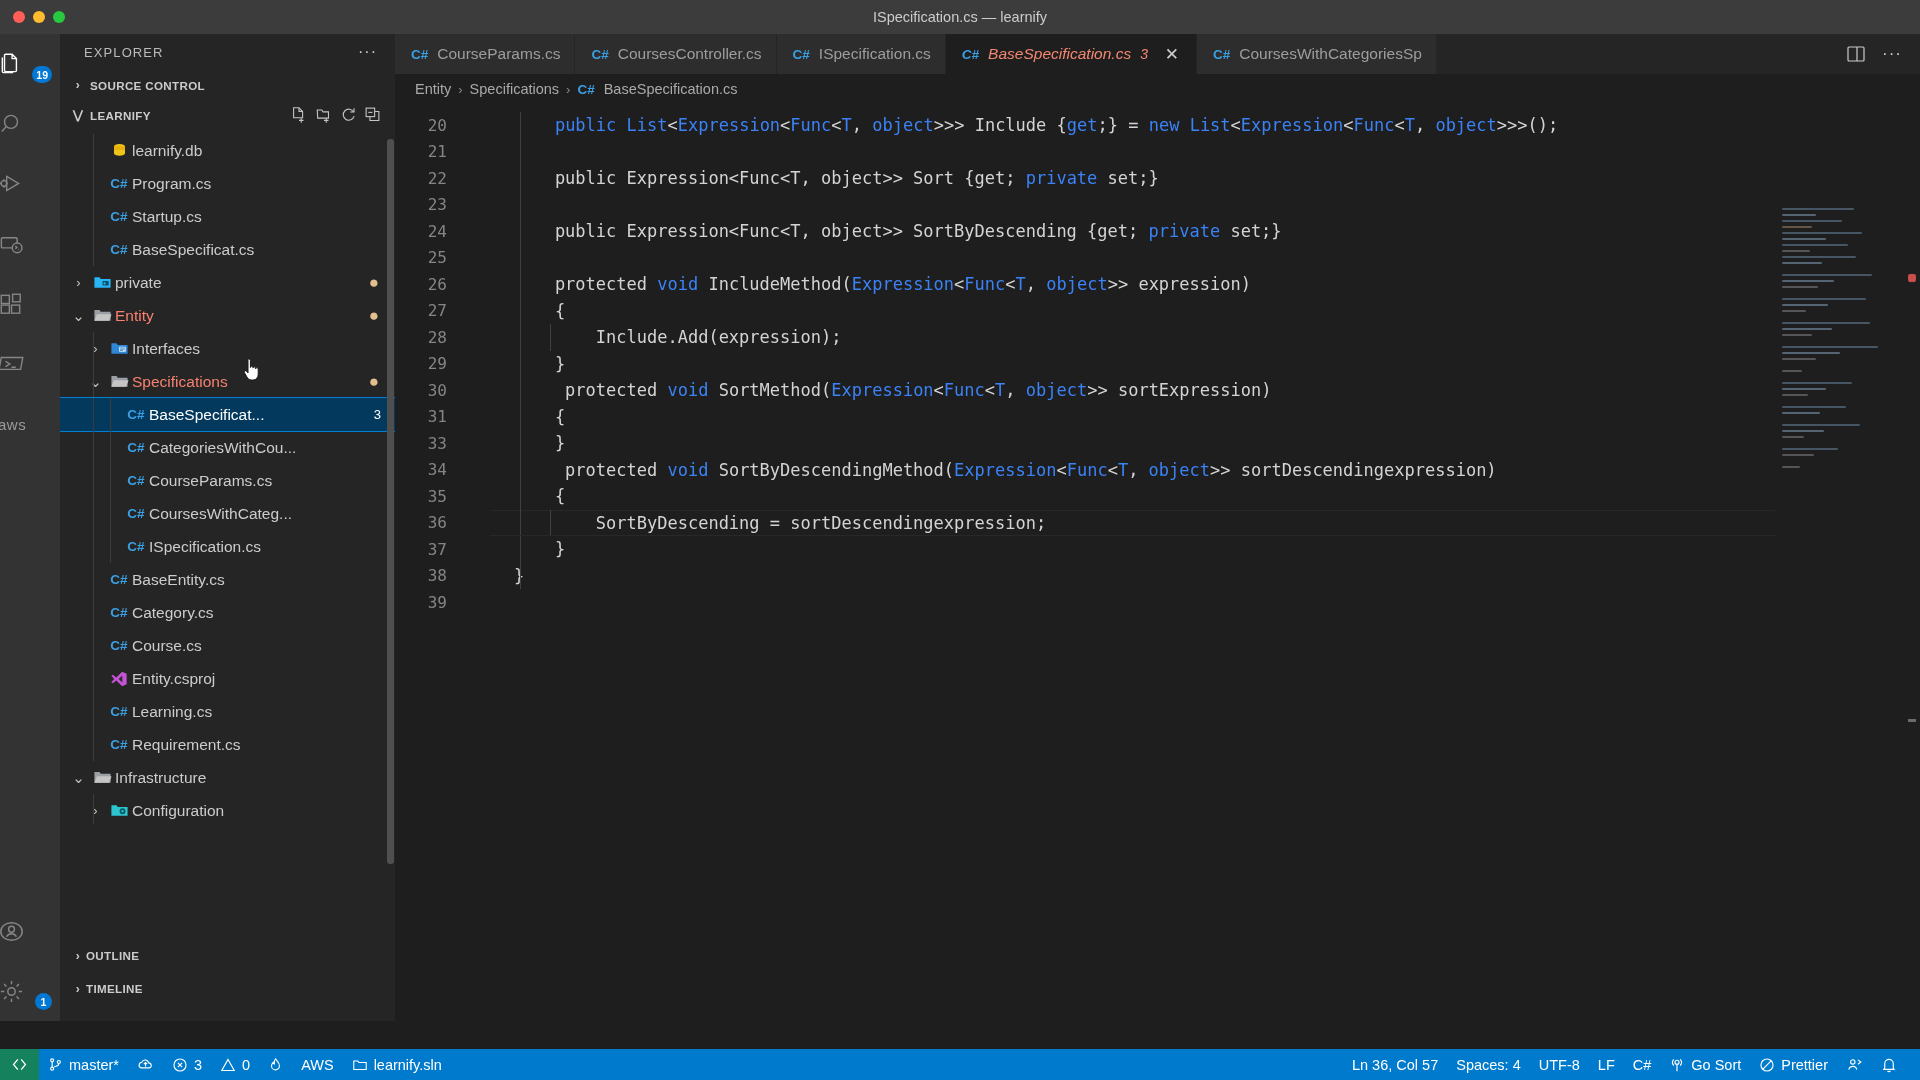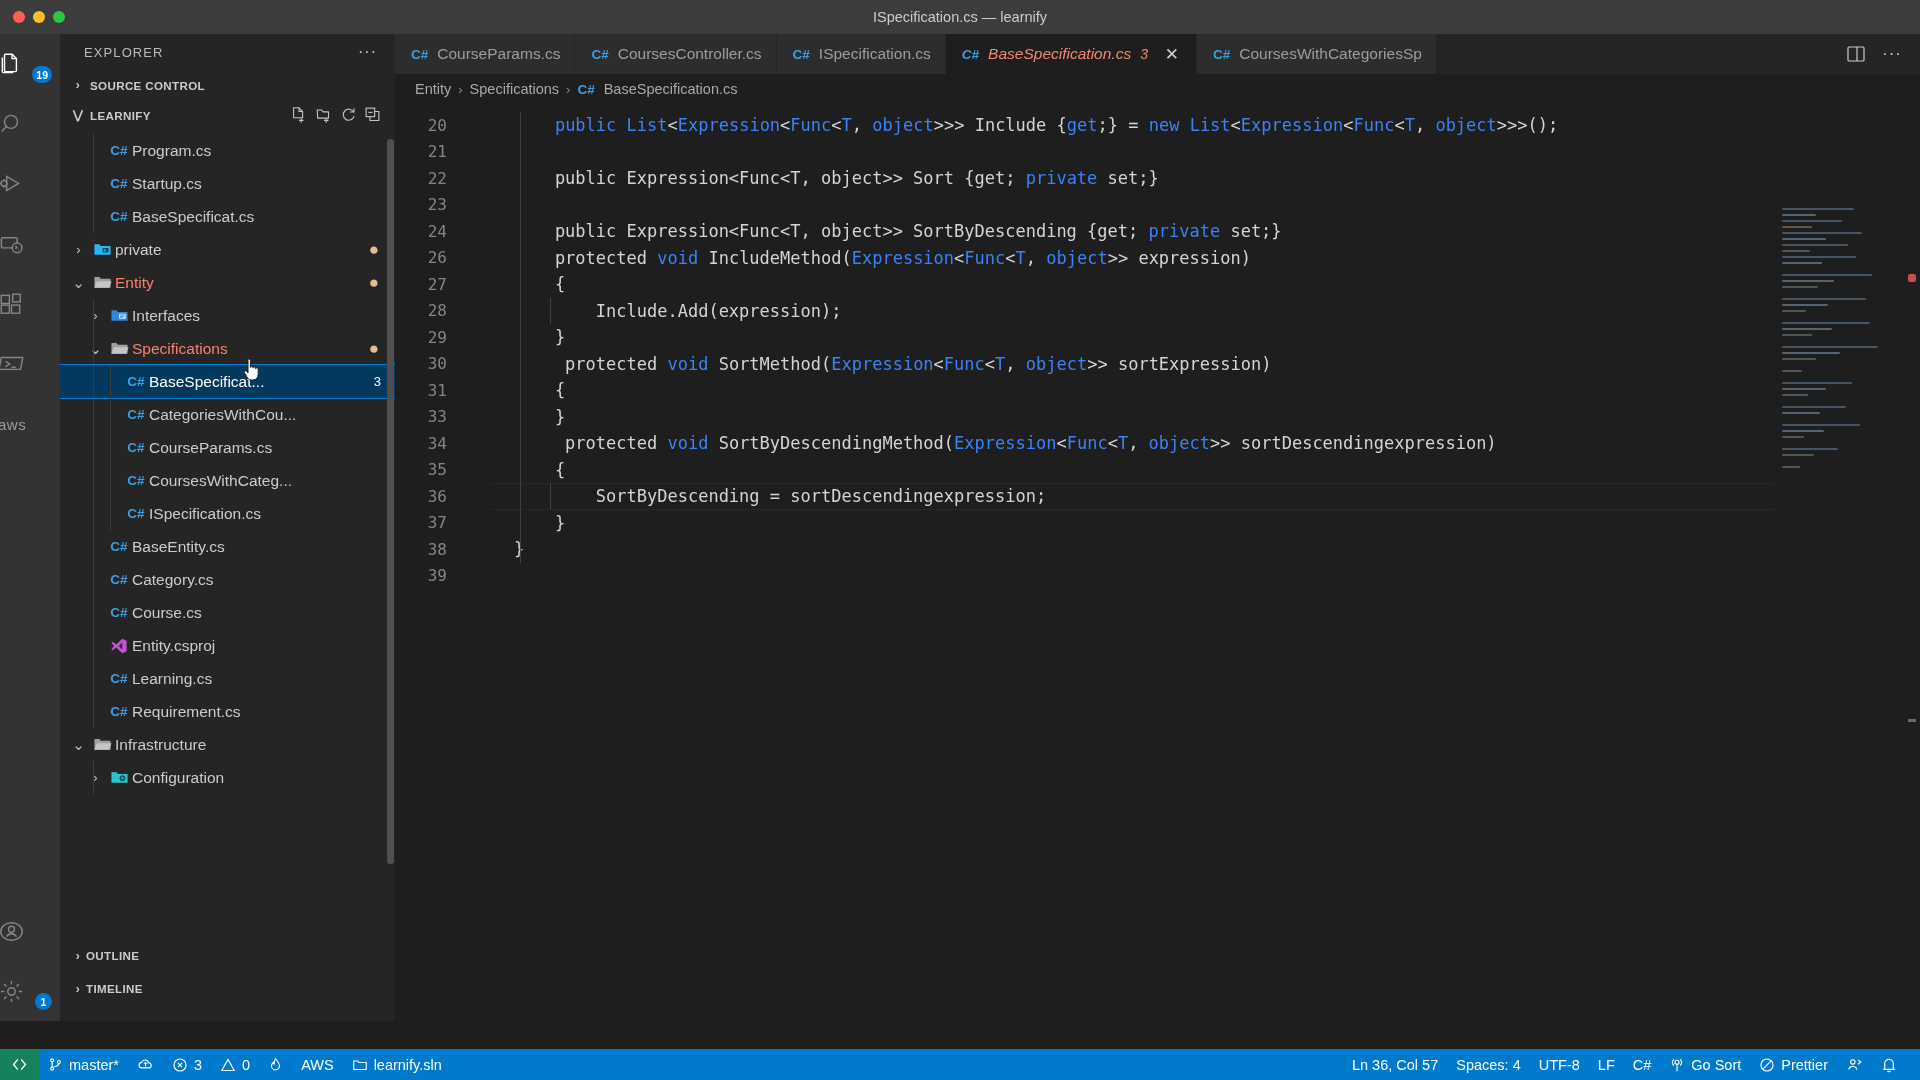--- a/index.html
+++ b/index.html
@@ -245,20 +245,33 @@
       </svg>
     </span>
   </div>
 
   <div id="tree">
       <div class="row">
         <span class="guide" style="left: 33px;"></span>
         <span style="flex: 0 0 25px;"></span>
         <span class="twisty" style="font-size: 13px;"></span>
         <span class="ico">
+          <svg width="17" height="17" viewBox="0 0 20 20">
+            <ellipse cx="10" cy="5" rx="6.5" ry="2.6" fill="#f0c419"></ellipse>
+            <path d="M3.5 5v4c0 1.4 2.9 2.6 6.5 2.6s6.5-1.2 6.5-2.6V5" fill="#e8b109"></path>
+            <path d="M3.5 9.5v4c0 1.4 2.9 2.6 6.5 2.6s6.5-1.2 6.5-2.6v-4" fill="#f0c419"></path>
+          </svg>
+        </span>
+        <span class="nm">learnify.db</span>
+      </div>
+      <div class="row">
+        <span class="guide" style="left: 33px;"></span>
+        <span style="flex: 0 0 25px;"></span>
+        <span class="twisty" style="font-size: 13px;"></span>
+        <span class="ico">
           <span class="cs-ic">C#</span>
         </span>
         <span class="nm">Program.cs</span>
       </div>
       <div class="row">
         <span class="guide" style="left: 33px;"></span>
         <span style="flex: 0 0 25px;"></span>
         <span class="twisty" style="font-size: 13px;"></span>
         <span class="ico">
           <span class="cs-ic">C#</span>
@@ -515,20 +528,21 @@
     <span>BaseSpecification.cs</span>
   </div>
 
 <div id="editor">
   <div id="code">
       <div class="ln"><span class="num">20</span><span class="ind"></span><span class="txt"><span class="wh">        </span><span class="kw">public </span><span class="kw">List</span><span class="wh">&lt;</span><span class="kw">Expression</span><span class="wh">&lt;</span><span class="kw">Func</span><span class="wh">&lt;</span><span class="kw">T</span><span class="wh">, </span><span class="kw">object</span><span class="wh">&gt;&gt;&gt; Include {</span><span class="kw">get</span><span class="wh">;} = </span><span class="kw">new </span><span class="kw">List</span><span class="wh">&lt;</span><span class="kw">Expression</span><span class="wh">&lt;</span><span class="kw">Func</span><span class="wh">&lt;</span><span class="kw">T</span><span class="wh">, </span><span class="kw">object</span><span class="wh">&gt;&gt;&gt;();</span></span></div>
       <div class="ln"><span class="num">21</span><span class="ind"></span><span class="txt"></span></div>
       <div class="ln"><span class="num">22</span><span class="ind"></span><span class="txt"><span class="wh">        public Expression&lt;Func&lt;T, object&gt;&gt; Sort {get; </span><span class="kw">private </span><span class="wh">set;}</span></span></div>
       <div class="ln"><span class="num">23</span><span class="ind"></span><span class="txt"></span></div>
       <div class="ln"><span class="num">24</span><span class="ind"></span><span class="txt"><span class="wh">        public Expression&lt;Func&lt;T, object&gt;&gt; SortByDescending {get; </span><span class="kw">private </span><span class="wh">set;}</span></span></div>
+      <div class="ln"><span class="num">25</span><span class="ind"></span><span class="txt"></span></div>
       <div class="ln"><span class="num">26</span><span class="ind"></span><span class="txt"><span class="wh">        protected </span><span class="kw">void </span><span class="wh">IncludeMethod(</span><span class="kw">Expression</span><span class="wh">&lt;</span><span class="kw">Func</span><span class="wh">&lt;</span><span class="kw">T</span><span class="wh">, </span><span class="kw">object</span><span class="wh">&gt;&gt; expression)</span></span></div>
       <div class="ln"><span class="num">27</span><span class="ind"></span><span class="txt"><span class="wh">        {</span></span></div>
       <div class="ln"><span class="num">28</span><span class="ind"></span><span class="ind2"></span><span class="txt"><span class="wh">            Include.Add(expression);</span></span></div>
       <div class="ln"><span class="num">29</span><span class="ind"></span><span class="txt"><span class="wh">        }</span></span></div>
       <div class="ln"><span class="num">30</span><span class="ind"></span><span class="txt"><span class="wh">         protected </span><span class="kw">void </span><span class="wh">SortMethod(</span><span class="kw">Expression</span><span class="wh">&lt;</span><span class="kw">Func</span><span class="wh">&lt;</span><span class="kw">T</span><span class="wh">, </span><span class="kw">object</span><span class="wh">&gt;&gt; sortExpression)</span></span></div>
       <div class="ln"><span class="num">31</span><span class="ind"></span><span class="txt"><span class="wh">        {</span></span></div>
       <div class="ln"><span class="num">33</span><span class="ind"></span><span class="txt"><span class="wh">        }</span></span></div>
       <div class="ln"><span class="num">34</span><span class="ind"></span><span class="txt"><span class="wh">         protected </span><span class="kw">void </span><span class="wh">SortByDescendingMethod(</span><span class="kw">Expression</span><span class="wh">&lt;</span><span class="kw">Func</span><span class="wh">&lt;</span><span class="kw">T</span><span class="wh">, </span><span class="kw">object</span><span class="wh">&gt;&gt; sortDescendingexpression)</span></span></div>
       <div class="ln"><span class="num">35</span><span class="ind"></span><span class="txt"><span class="wh">        {</span></span></div>
       <div class="ln cur"><span class="num">36</span><span class="ind"></span><span class="ind2"></span><span class="txt"><span class="wh">            SortByDescending = sortDescendingexpression;</span></span></div>

